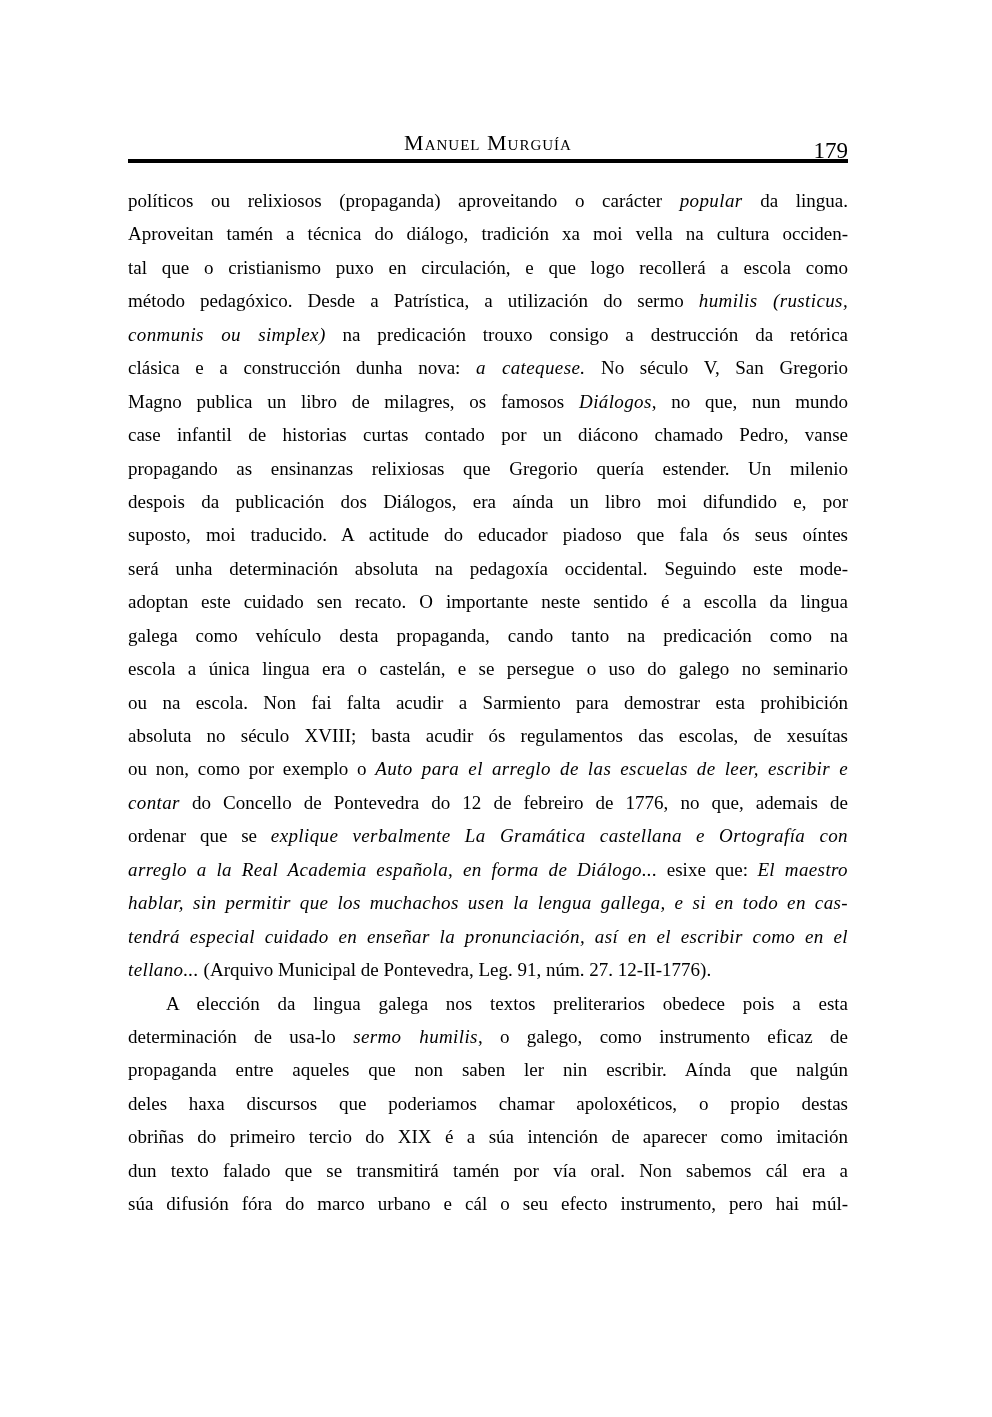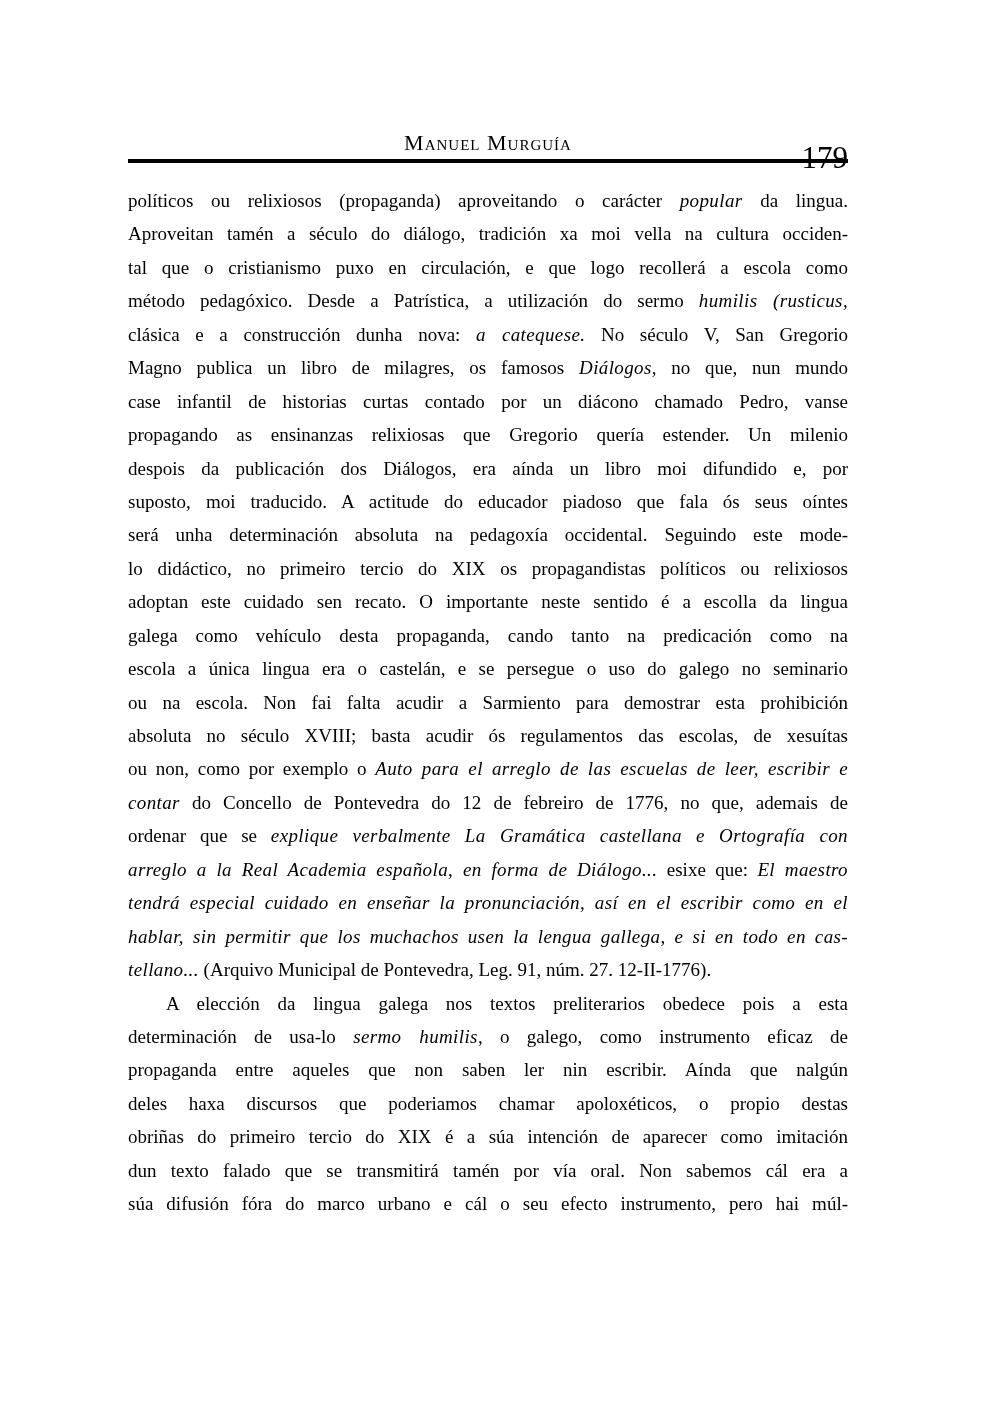--- a/index.html
+++ b/index.html
@@ -28,22 +28,22 @@
     display: block;
     text-align: center;
     font-variant: small-caps;
     font-size: 22px;
     letter-spacing: 1px;
     line-height: 28px;
   }
   .page-num {
     position: absolute;
     right: 0;
-    top: 15px;
-    font-size: 31px;
+    top: 8px;
+    font-size: 23px;
     line-height: 28px;
   }
   .rule {
     position: absolute;
     left: 120px;
     top: 159px;
     width: 720px;
     height: 4px;
     background: #000000;
   }
@@ -78,42 +78,42 @@
 <body>
 
 <div class="page">
   <div class="running-head">
     <span class="head-title">Manuel Murguía</span>
     <span class="page-num">179</span>
   </div>
   <div class="rule"></div>
   <div class="body-text">
       <div class="line"><span>políticos ou relixiosos (propaganda) aproveitando o carácter </span><span class="it">popular</span><span> da lingua.</span></div>
-      <div class="line"><span>Aproveitan tamén a século do diálogo, tradición xa moi vella na cultura occiden-</span></div>
+      <div class="line"><span>Aproveitan tamén a técnica do diálogo, tradición xa moi vella na cultura occiden-</span></div>
       <div class="line"><span>tal que o cristianismo puxo en circulación, e que logo recollerá a escola como</span></div>
       <div class="line"><span>método pedagóxico. Desde a Patrística, a utilización do sermo </span><span class="it">humilis (rusticus,</span></div>
+      <div class="line"><span class="it">conmunis ou simplex)</span><span> na predicación trouxo consigo a destrucción da retórica</span></div>
       <div class="line"><span>clásica e a construcción dunha nova: </span><span class="it">a catequese.</span><span> No século V, San Gregorio</span></div>
       <div class="line"><span>Magno publica un libro de milagres, os famosos </span><span class="it">Diálogos</span><span>, no que, nun mundo</span></div>
       <div class="line"><span>case infantil de historias curtas contado por un diácono chamado Pedro, vanse</span></div>
       <div class="line"><span>propagando as ensinanzas relixiosas que Gregorio quería estender. Un milenio</span></div>
       <div class="line"><span>despois da publicación dos Diálogos, era aínda un libro moi difundido e, por</span></div>
       <div class="line"><span>suposto, moi traducido. A actitude do educador piadoso que fala ós seus oíntes</span></div>
       <div class="line"><span>será unha determinación absoluta na pedagoxía occidental. Seguindo este mode-</span></div>
-      <div class="line"><span>lo didáctico, no primeiro tercio do XIX os propagandistas políticos ou relixiosos</span></div>
       <div class="line"><span>adoptan este cuidado sen recato. O importante neste sentido é a escolla da lingua</span></div>
       <div class="line"><span>galega como vehículo desta propaganda, cando tanto na predicación como na</span></div>
       <div class="line"><span>escola a única lingua era o castelán, e se persegue o uso do galego no seminario</span></div>
       <div class="line"><span>ou na escola. Non fai falta acudir a Sarmiento para demostrar esta prohibición</span></div>
       <div class="line"><span>absoluta no século XVIII; basta acudir ós regulamentos das escolas, de xesuítas</span></div>
       <div class="line"><span>ou non, como por exemplo o </span><span class="it">Auto para el arreglo de las escuelas de leer, escribir e</span></div>
       <div class="line"><span class="it">contar</span><span> do Concello de Pontevedra do 12 de febreiro de 1776, no que, ademais de</span></div>
       <div class="line"><span>ordenar que se </span><span class="it">explique verbalmente La Gramática castellana e Ortografía con</span></div>
       <div class="line"><span class="it">arreglo a la Real Academia española, en forma de Diálogo...</span><span> esixe que: </span><span class="it">El maestro</span></div>
+      <div class="line"><span class="it">hablar, sin permitir que los muchachos usen la lengua gallega, e si en todo en cas-</span></div>
       <div class="line"><span class="it">tendrá especial cuidado en enseñar la pronunciación, así en el escribir como en el</span></div>
-      <div class="line"><span class="it">hablar, sin permitir que los muchachos usen la lengua gallega, e si en todo en cas-</span></div>
       <div class="line noj"><span class="it">tellano...</span><span> (Arquivo Municipal de Pontevedra, Leg. 91, núm. 27. 12-II-1776).</span></div>
       <div class="line ind"><span>A elección da lingua galega nos textos preliterarios obedece pois a esta</span></div>
       <div class="line"><span>determinación de usa-lo </span><span class="it">sermo humilis</span><span>, o galego, como instrumento eficaz de</span></div>
       <div class="line"><span>propaganda entre aqueles que non saben ler nin escribir. Aínda que nalgún</span></div>
       <div class="line"><span>deles haxa discursos que poderiamos chamar apoloxéticos, o propio destas</span></div>
       <div class="line"><span>obriñas do primeiro tercio do XIX é a súa intención de aparecer como imitación</span></div>
       <div class="line"><span>dun texto falado que se transmitirá tamén por vía oral. Non sabemos cál era a</span></div>
       <div class="line"><span>súa difusión fóra do marco urbano e cál o seu efecto instrumento, pero hai múl-</span></div>
     </div>
 </div>

